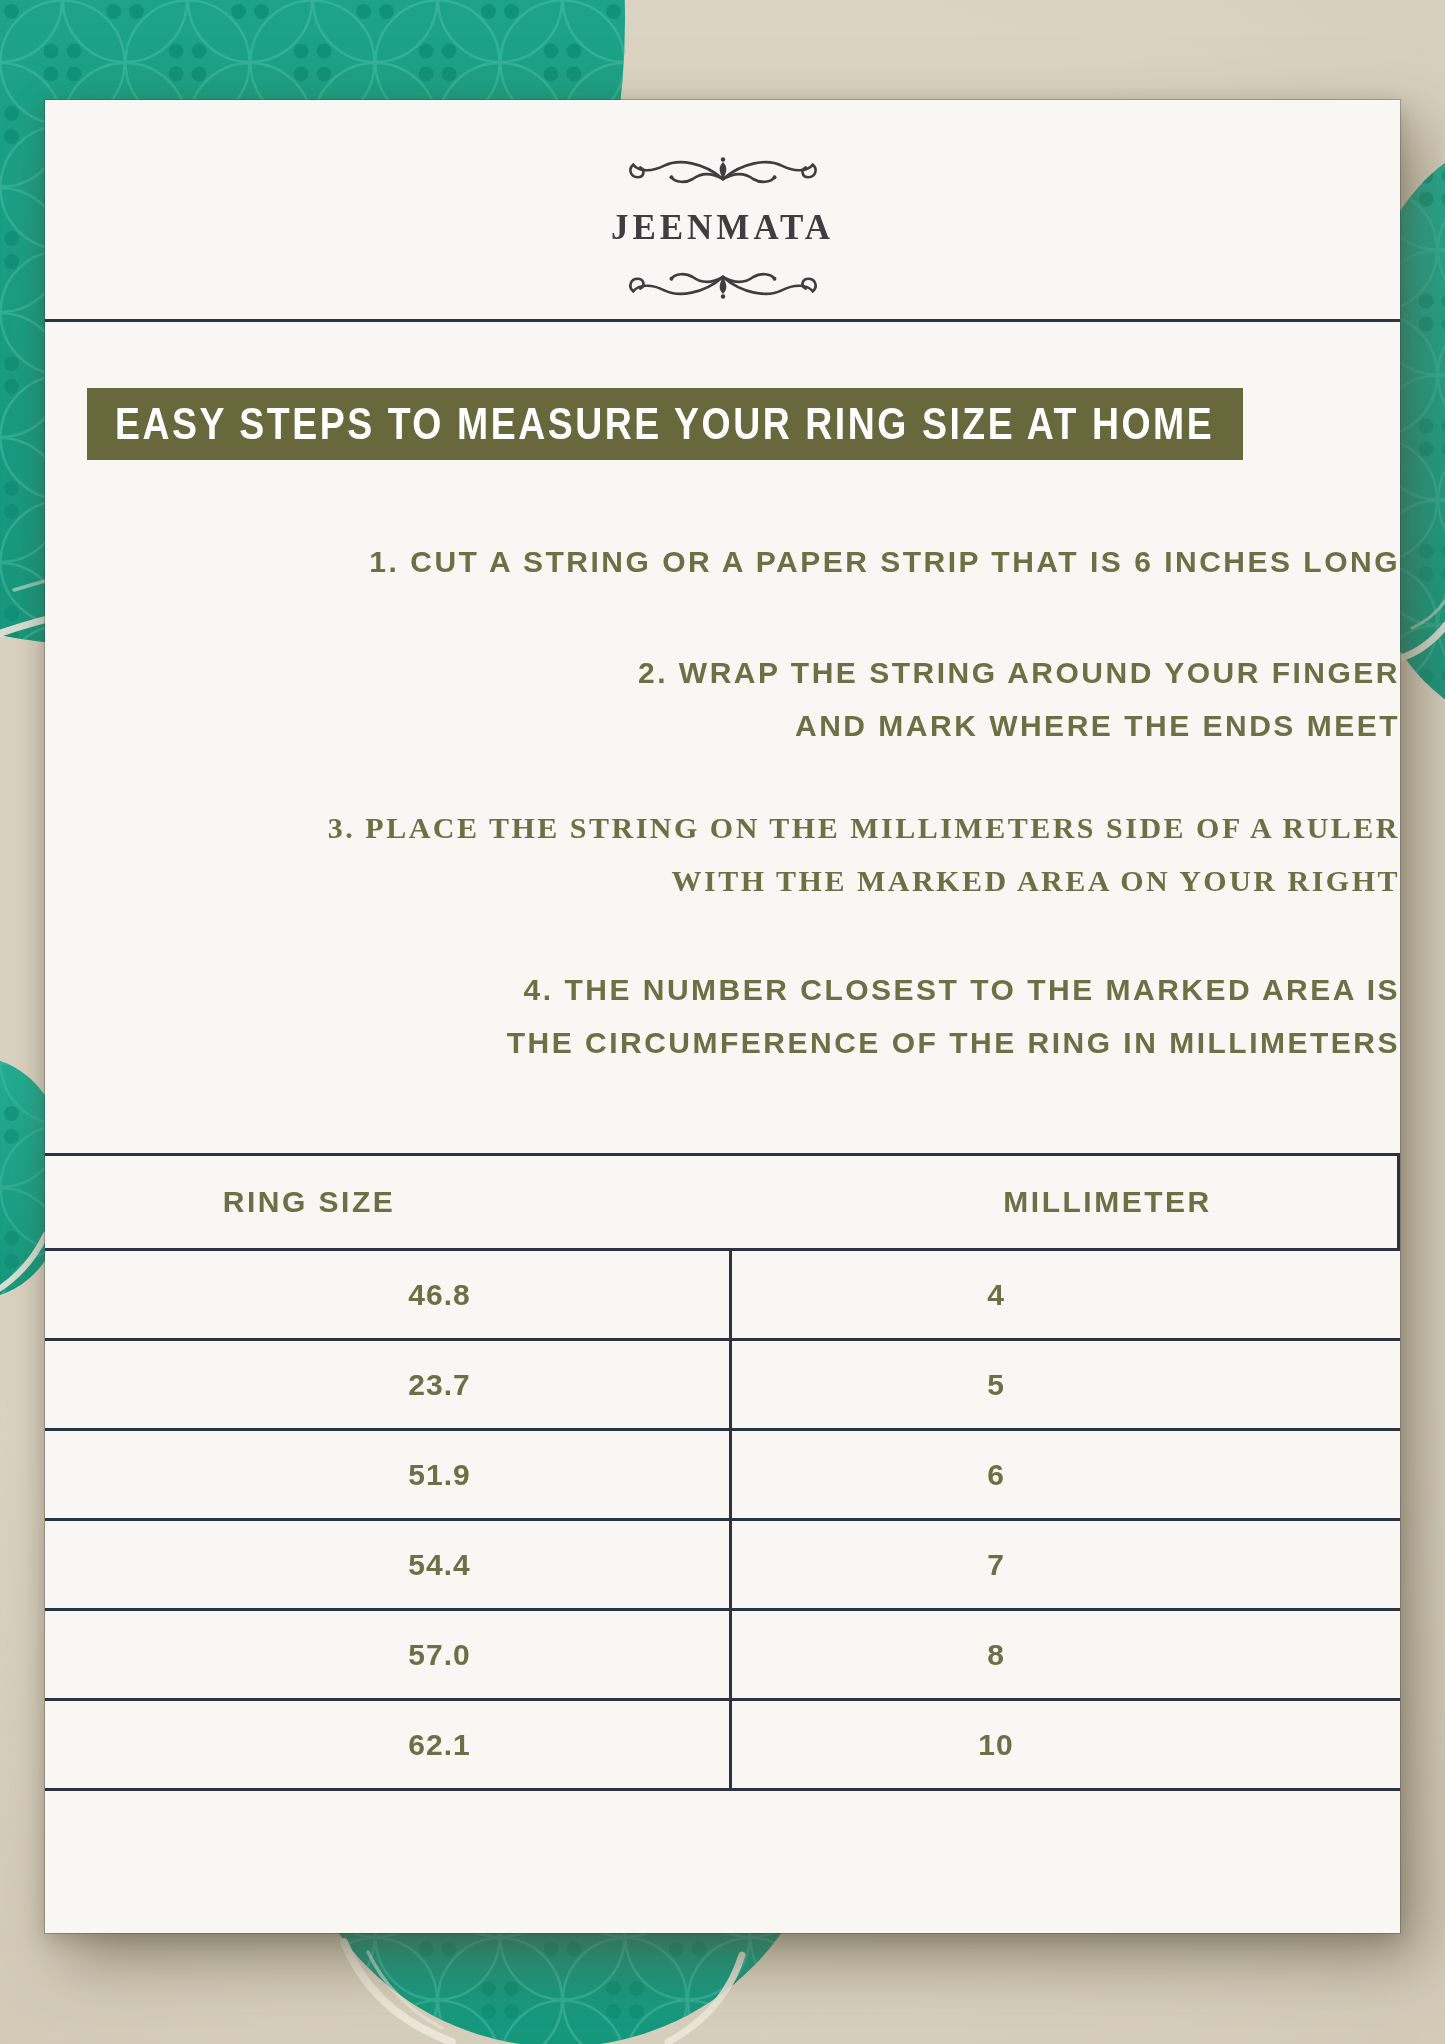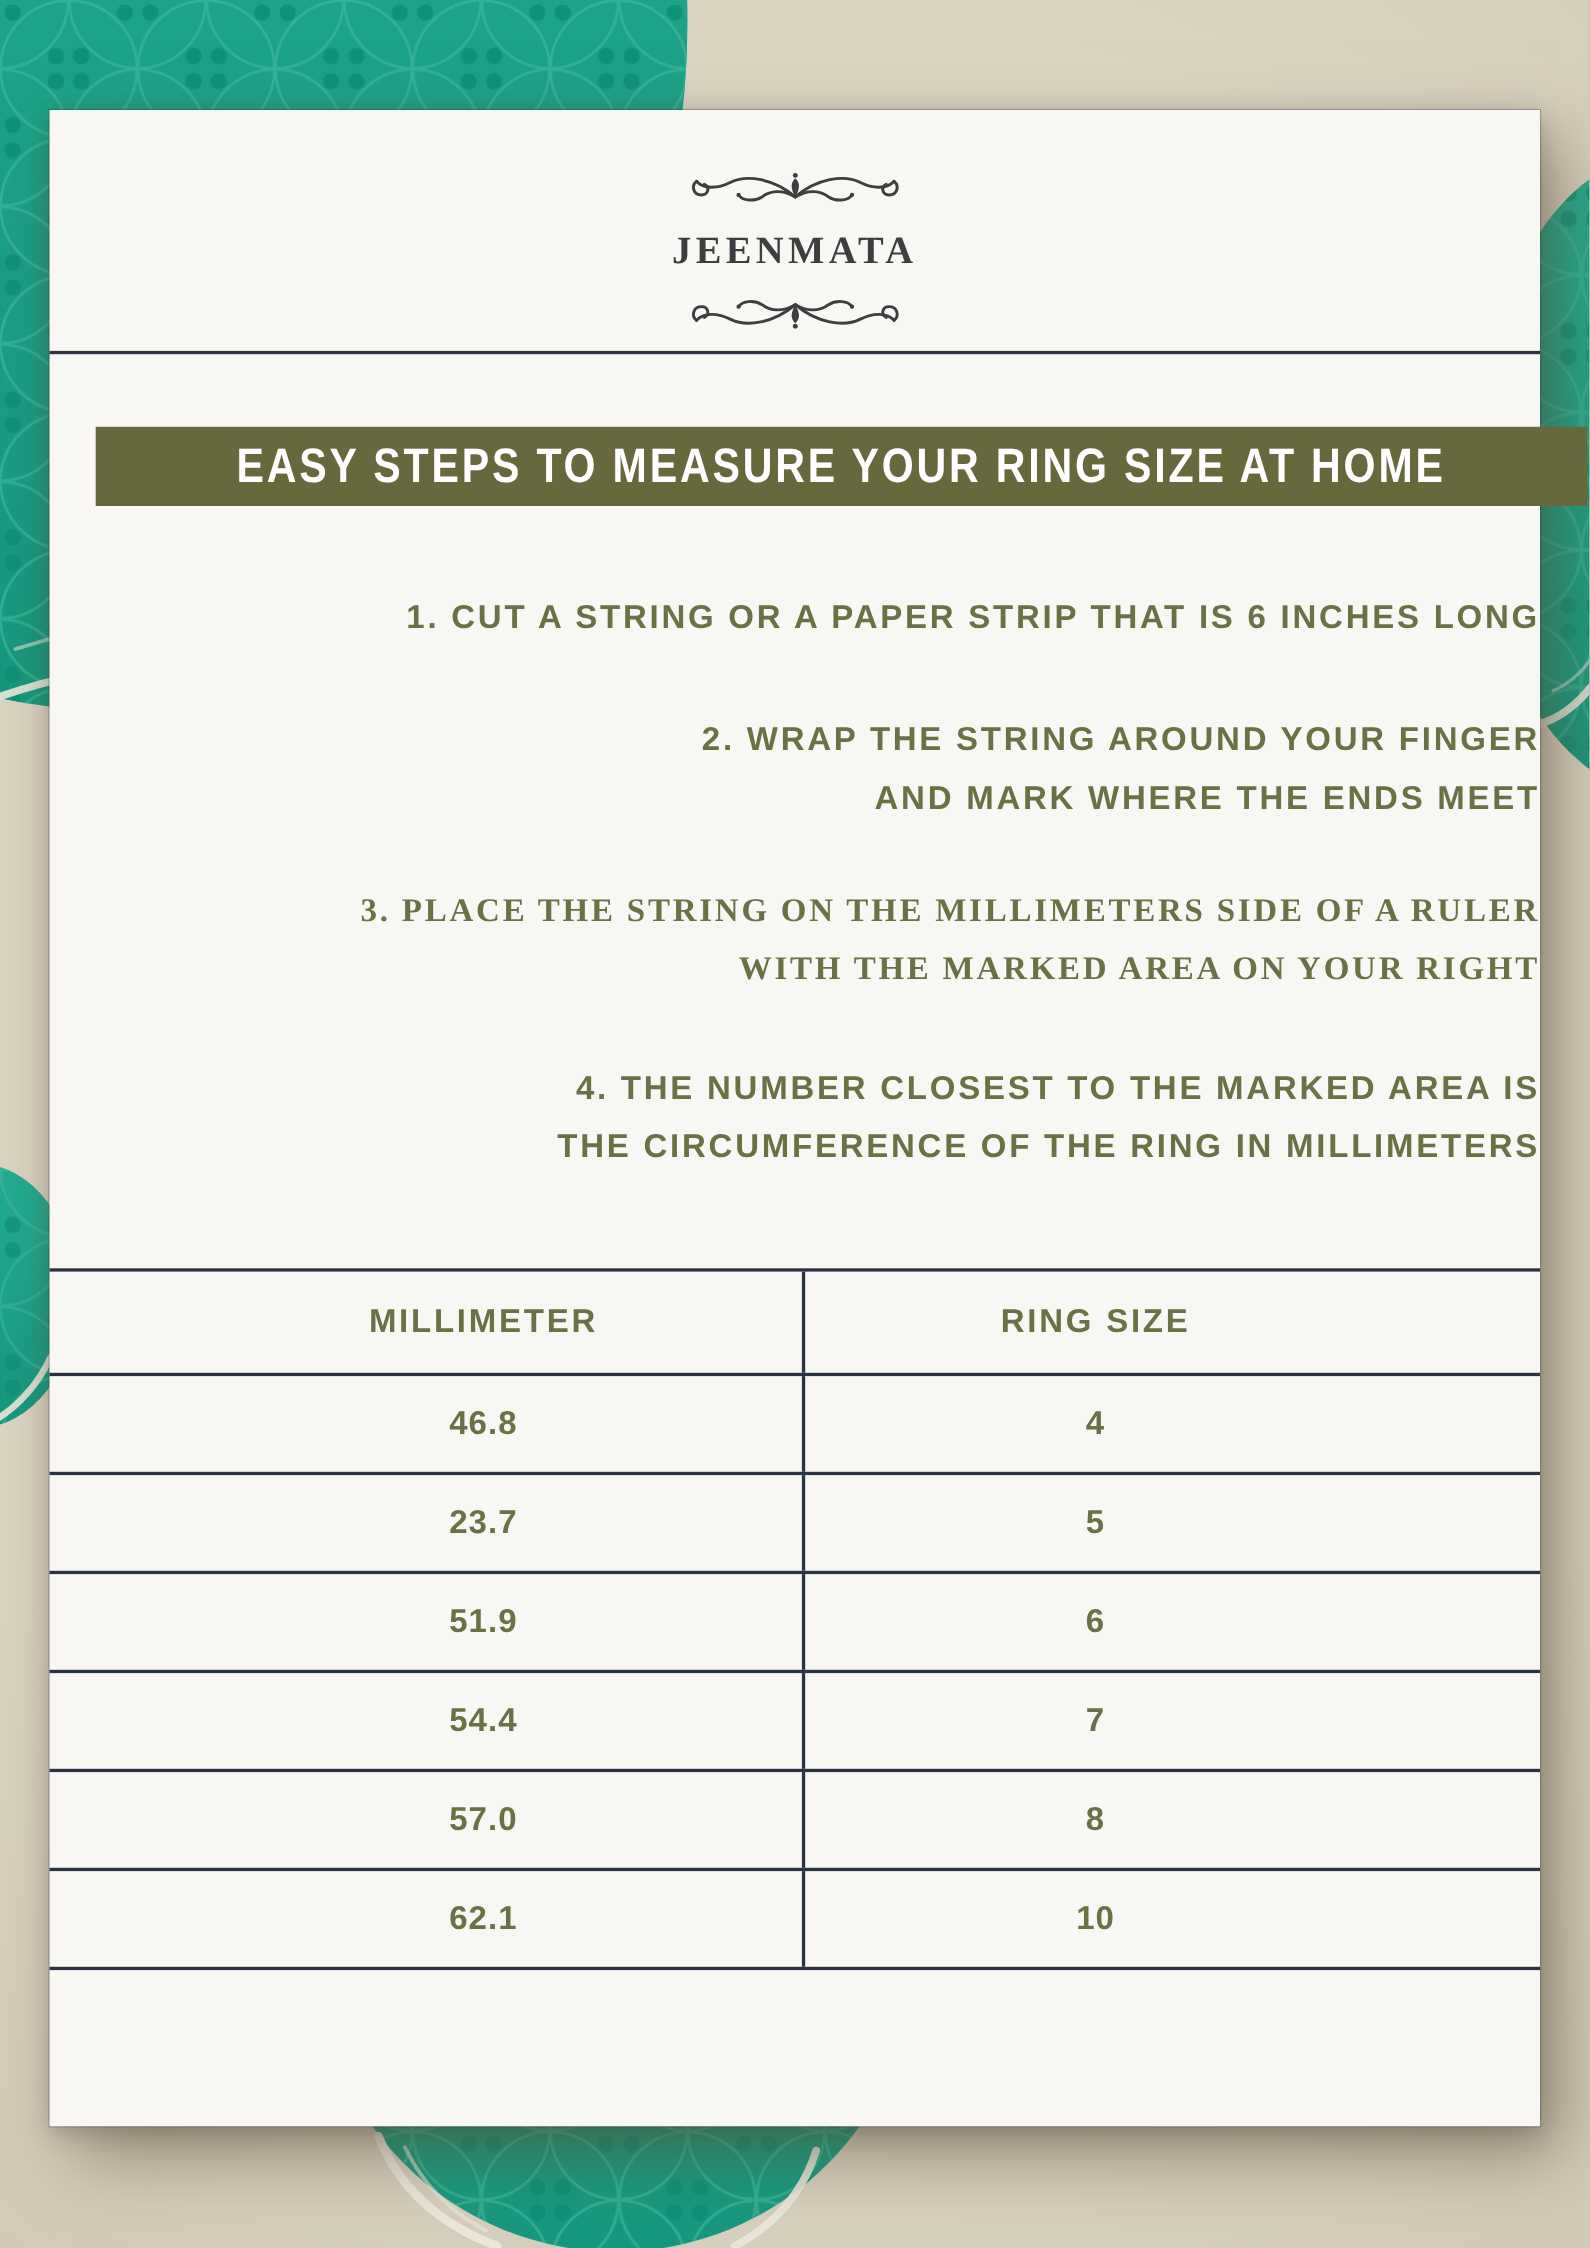--- a/index.html
+++ b/index.html
@@ -8,21 +8,21 @@
          font-family:"Liberation Sans", sans-serif;}
   .deco{position:absolute;left:0;top:0;z-index:1;}
   .card{position:absolute;left:45px;top:100px;width:1355px;height:1833px;z-index:2;
         background:#f8f7f3;
         box-shadow:0 0 0 1px rgba(45,50,62,.28), 20px 26px 60px rgba(88,78,55,.55), 0 6px 18px rgba(60,55,40,.25);}
   .logo{position:absolute;top:55px;left:0;width:100%;display:flex;flex-direction:column;
         align-items:center;gap:21px;}
   .logo-text{font-family:"Liberation Serif", serif;font-size:35px;letter-spacing:4px;
              color:#3e3e40;font-weight:600;}
   .rule{position:absolute;top:219px;left:0;width:100%;height:3px;background:#2e3440;}
-  .banner{position:absolute;top:288px;left:42px;width:1356px;height:72px;background:#67693d;
+  .banner{position:absolute;top:288px;left:42px;width:1156px;height:72px;background:#67693d;
           display:flex;align-items:center;justify-content:center;}
   .banner span{color:#ffffff;font-size:44px;font-weight:bold;letter-spacing:3px;
                transform:scaleX(.85);white-space:nowrap;}
   .step{position:absolute;left:0;width:100%;text-align:right;color:#6b7045;font-weight:bold;
         font-size:30px;letter-spacing:2.5px;line-height:53px;white-space:pre-line;}
   .step1{top:435px;} .step2{top:546px;} .step3{top:701px;font-family:Liberation Serif, serif;} .step4{top:863px;}
   .sizetable{position:absolute;top:1053px;left:0;width:100%;border-top:3px solid #2b3340;}
   .trow{display:flex;height:90px;border-bottom:3px solid #2b3340;box-sizing:border-box;}
   .trow.thead{height:95px;}
   .cell{display:flex;align-items:center;justify-content:center;box-sizing:border-box;
@@ -139,22 +139,22 @@
     <div class="step step1">1. CUT A STRING OR A PAPER STRIP THAT IS 6 INCHES LONG</div>
     <div class="step step2">2. WRAP THE STRING AROUND YOUR FINGER
 AND MARK WHERE THE ENDS MEET</div>
     <div class="step step3">3. PLACE THE STRING ON THE MILLIMETERS SIDE OF A RULER
 WITH THE MARKED AREA ON YOUR RIGHT</div>
     <div class="step step4">4. THE NUMBER CLOSEST TO THE MARKED AREA IS
 THE CIRCUMFERENCE OF THE RING IN MILLIMETERS</div>
 
     <div class="sizetable">
       <div class="trow thead">
+        <div class="cell right">RING SIZE</div>
         <div class="cell left">MILLIMETER</div>
-        <div class="cell right">RING SIZE</div>
       </div>
       <div class="trow">
         <div class="cell left">46.8</div>
         <div class="cell right">4</div>
       </div>
       <div class="trow">
         <div class="cell left">23.7</div>
         <div class="cell right">5</div>
       </div>
       <div class="trow">

